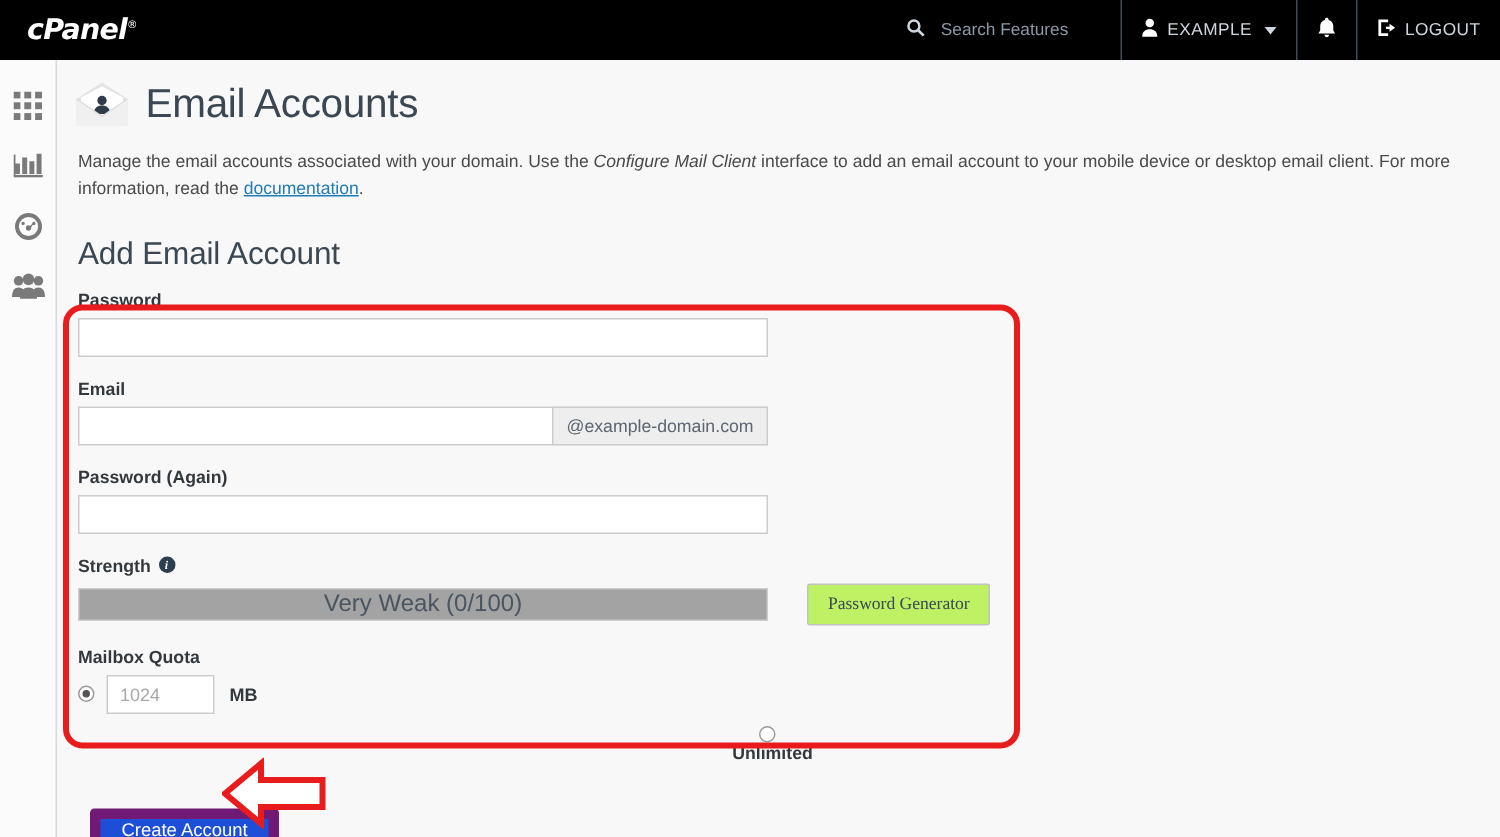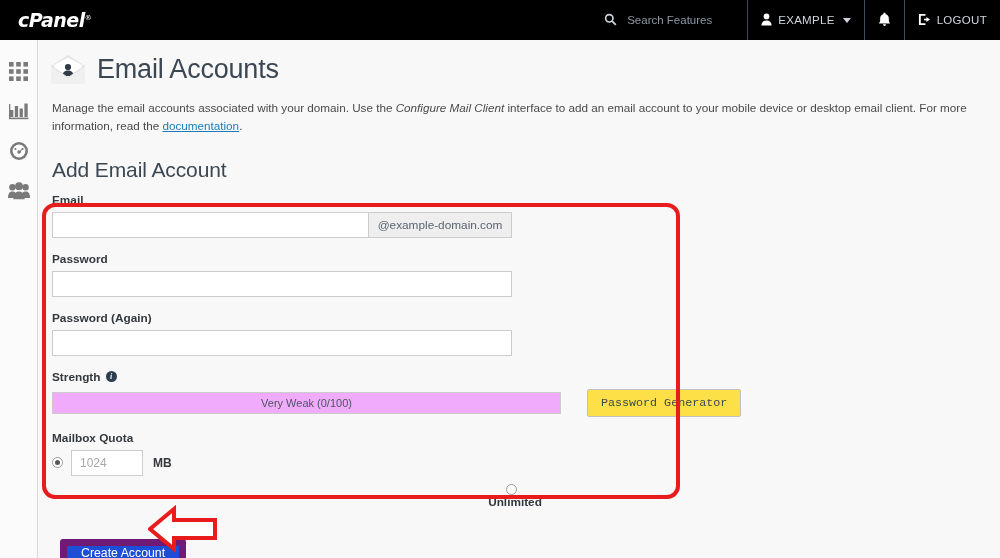--- a/index.html
+++ b/index.html
@@ -102,29 +102,29 @@
   .input-addon {
     flex: 1; border: 1px solid #cccccc; background: #eeeeee; color: #5c6570;
     font-size: 11.8px; display: flex; align-items: center; justify-content: center;
     height: 26px;
   }
   .wide-input { width: 460px; }
   .fgroup { margin-bottom: 14px; }
 
   .strength-row { display: flex; align-items: center; }
   .strength-bar {
-    width: 509px; height: 22px; border: 1px solid #cccccc; background: #f0abfc;
+    width: 460px; height: 22px; border: 1px solid #cccccc; background: #a3a3a3;
     display: flex; align-items: center; justify-content: center;
-    font-size: 11px; color: #4b5560;
+    font-size: 16px; color: #4b5560;
   }
   .pw-gen-btn {
     margin-left: 26px; height: 28px; padding: 0 13px;
-    background: #fde047; border: 1px solid #c2c2c2; border-radius: 2px;
+    background: #bef264; border: 1px solid #c2c2c2; border-radius: 2px;
     font-size: 11.7px; color: #3b4752; cursor: pointer;
-    font-family: Liberation Mono, monospace;
+    font-family: Liberation Serif, serif;
   }
 
   .quota-row { display: flex; align-items: center; margin-top: 4px; }
   .radio {
     width: 11px; height: 11px; border-radius: 50%; border: 1px solid #9a9a9a;
     background: #fff; margin-right: 8px; flex: none; position: relative; cursor: pointer;
   }
   .radio.checked::after {
     content: ""; position: absolute; left: 2px; top: 2px;
     width: 5px; height: 5px; border-radius: 50%; background: #555;
@@ -288,31 +288,31 @@
     <div class="desc">
       <span>Manage the email accounts associated with your domain. Use the </span><i>Configure Mail Client</i><span> interface to add an email account to your mobile device or desktop email client. For more information, read the </span><a href="#">documentation</a><span>.</span>
     </div>
 
     <div class="section-title">Add Email Account</div>
 
     <div class="form-area">
 
       
       <div class="fgroup">
+        <div class="field-label">Password</div>
+        <input class="txt-input wide-input" type="password" placeholder="" style="">
+      </div>
+
+      
+      <div class="fgroup">
         <div class="field-label">Email</div>
         <div class="input-group">
           <input class="txt-input" type="text" placeholder="" style="">
           <div class="input-addon">@example-domain.com</div>
         </div>
-      </div>
-
-      
-      <div class="fgroup">
-        <div class="field-label">Password</div>
-        <input class="txt-input wide-input" type="password" placeholder="" style="">
       </div>
 
       
       <div class="fgroup">
         <div class="field-label">Password (Again)</div>
         <input class="txt-input wide-input" type="password" placeholder="" style="">
       </div>
 
       
       <div class="fgroup">

